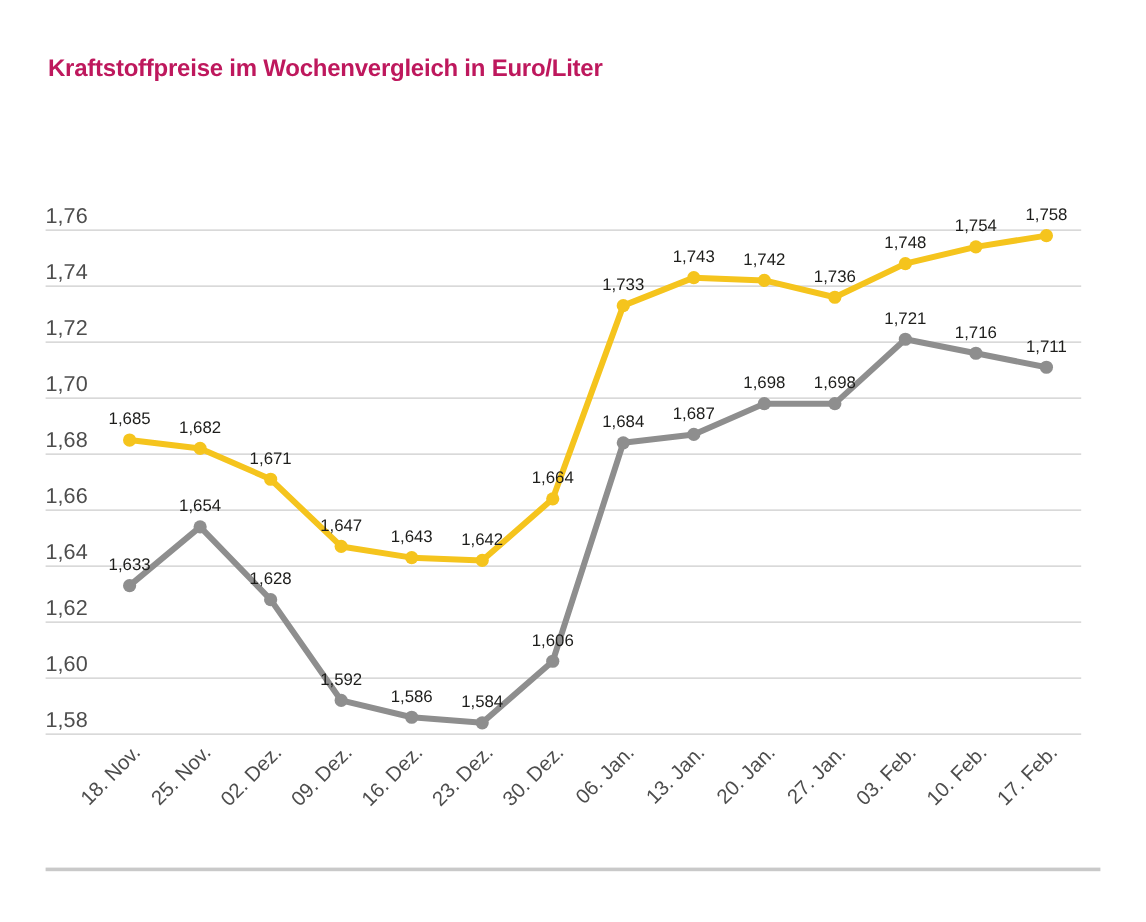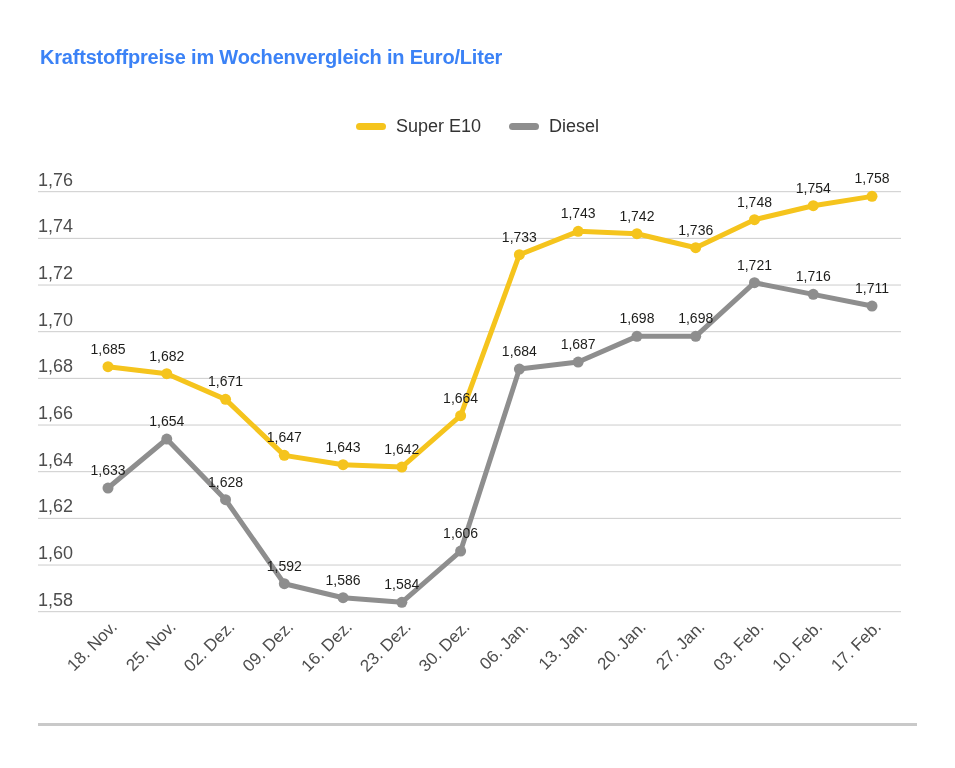--- a/index.html
+++ b/index.html
@@ -11,21 +11,21 @@
     overflow: hidden;
     font-family: "Liberation Sans", sans-serif;
   }
   .chart-title {
     position: absolute;
     left: 40px;
     top: 46px;
     font-size: 20px;
     font-weight: bold;
     letter-spacing: -0.2px;
-    color: #3b82f6;
+    color: #be185d;
   }
   .legend {
     position: absolute;
     top: 116px;
     left: 0;
     right: 0;
     display: flex;
     justify-content: center;
     align-items: center;
     gap: 28px;
@@ -60,30 +60,20 @@
     background: #c9c9c9;
   }
 </style>
 </head>
 <body>
 
 <div class="stage">
 
   <div class="chart-title">Kraftstoffpreise im Wochenvergleich in Euro/Liter</div>
 
-  <div class="legend">
-    <div class="legend-item">
-      <span class="swatch" style="background: rgb(245, 196, 29);"></span>
-      <span class="legend-label">Super E10</span>
-    </div>
-    <div class="legend-item">
-      <span class="swatch" style="background: rgb(142, 142, 142);"></span>
-      <span class="legend-label">Diesel</span>
-    </div>
-  </div>
 
   <svg id="chart-svg" width="955" height="768" viewBox="0 0 955 768">
       <line x1="38" y1="611.7" x2="901" y2="611.7" stroke="#cccccc" stroke-width="1"></line>
       <text x="38" y="605.7" fill="#4d4d4d" font-size="18" font-family="&quot;Liberation Sans&quot;, sans-serif">1,58</text>
       <line x1="38" y1="565.0333333333333" x2="901" y2="565.0333333333333" stroke="#cccccc" stroke-width="1"></line>
       <text x="38" y="559.0333333333333" fill="#4d4d4d" font-size="18" font-family="&quot;Liberation Sans&quot;, sans-serif">1,60</text>
       <line x1="38" y1="518.3666666666666" x2="901" y2="518.3666666666666" stroke="#cccccc" stroke-width="1"></line>
       <text x="38" y="512.3666666666666" fill="#4d4d4d" font-size="18" font-family="&quot;Liberation Sans&quot;, sans-serif">1,62</text>
       <line x1="38" y1="471.6999999999998" x2="901" y2="471.6999999999998" stroke="#cccccc" stroke-width="1"></line>
       <text x="38" y="465.6999999999998" fill="#4d4d4d" font-size="18" font-family="&quot;Liberation Sans&quot;, sans-serif">1,64</text>

